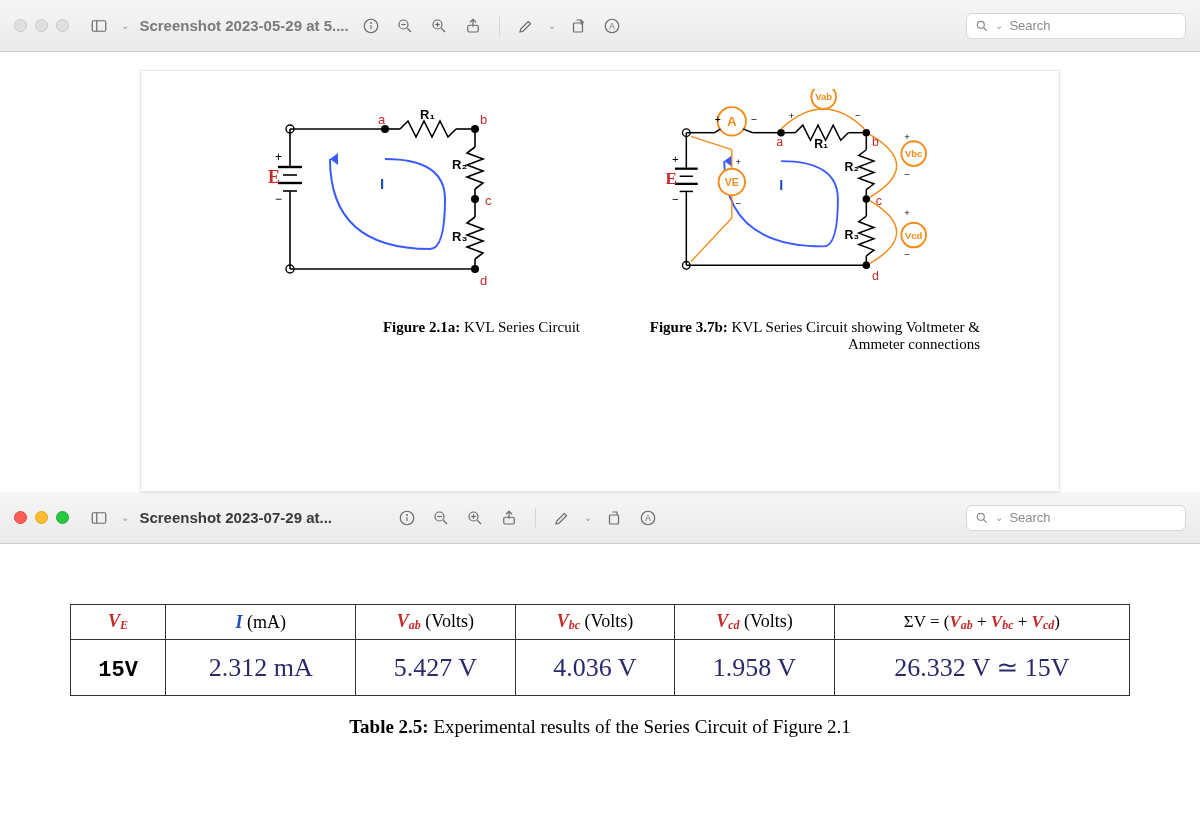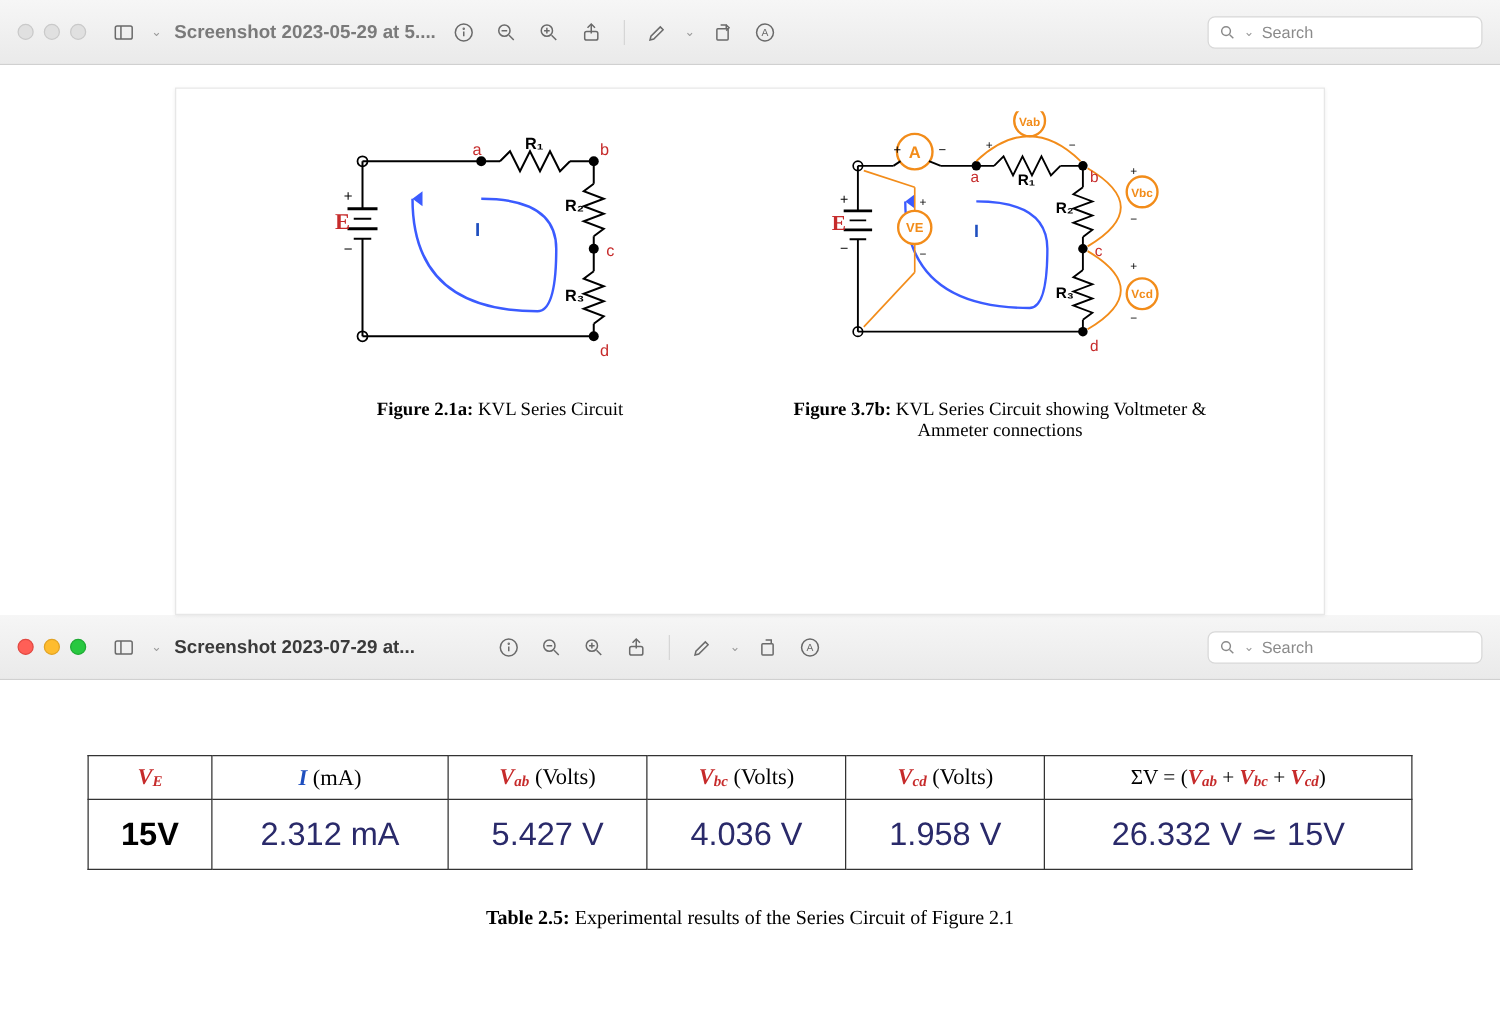--- a/index.html
+++ b/index.html
@@ -65,21 +65,21 @@
     background:#fff;
     border:1px solid #e7e7e7;
     box-shadow: 0 1px 3px rgba(0,0,0,0.08);
     padding: 18px 30px 22px 30px;
     position: relative;
   }
   .circuits-row { display:flex; gap:40px; justify-content:center; }
   .circuit-box { width:360px; }
   .circuit-box svg { width:100%; height:220px; }
   .caption {
-    text-align:center; font-family:"Times New Roman", serif;
+    text-align:right; font-family:"Times New Roman", serif;
     font-size:15px; margin-top:6px;
   }
   .caption b { font-weight:700; }
 
   
   .lower-wrap { margin-top: 0px; }
   .doc-lower {
     padding: 60px 70px 40px 70px;
     background:#fff;
   }
@@ -100,27 +100,27 @@
     height: 34px;
   }
   table.results td {
     height: 56px;
     font-size: 26px;
   }
   .V-red { color:#c62b2b; font-weight:700; font-style:italic; font-family:"Times New Roman",serif;}
   .I-blue{ color:#1f4fbf; font-weight:700; font-style:italic; font-family:"Times New Roman",serif;}
   .sub2 { font-size:12px; font-weight:700; vertical-align:-2px;}
   .handw {
-    font-family: Liberation Sans, sans-serif;
+    font-family: Liberation Serif, serif;
     color:#2a2a6a;
     font-weight:400;
   }
   .table-caption {
     text-align:center; font-family:"Times New Roman", serif;
-    font-size:16px; margin-top:30px;
+    font-size:19px; margin-top:20px;
   }
   .smallhead { font-size:15px; }
   .eq { font-family:"Times New Roman", serif; font-size:17px;text-align:center; }
 </style>
 </head>
 <body>
 
 <div class="window">
   <div class="titlebar">
     <div class="traffic">
@@ -448,21 +448,21 @@
         <th>
           <span class="V-red">V</span><span class="V-red sub2">cd</span><span> (Volts)</span>
         </th>
         <th>
           <span class="eq">
             <span>ΣV = (</span><span class="V-red">V</span><span class="V-red sub2">ab</span><span> + </span><span class="V-red">V</span><span class="V-red sub2">bc</span><span> + </span><span class="V-red">V</span><span class="V-red sub2">cd</span><span>)</span>
           </span>
         </th>
       </tr>
       <tr>
-        <td><b style="font-family:Liberation Sans, sans-serif;font-size:26px">15V</b></td>
+        <td><b style="font-family:Liberation Mono, monospace;font-size:22px">15V</b></td>
         <td class="handw">2.312 mA</td>
         <td class="handw">5.427 V</td>
         <td class="handw">4.036 V</td>
         <td class="handw">1.958 V</td>
         <td class="handw">26.332 V ≃ 15V</td>
       </tr>
     </tbody>
       </table>
     <div class="table-caption">
       <b>Table 2.5:</b><span> Experimental results of the Series Circuit of Figure 2.1</span>

